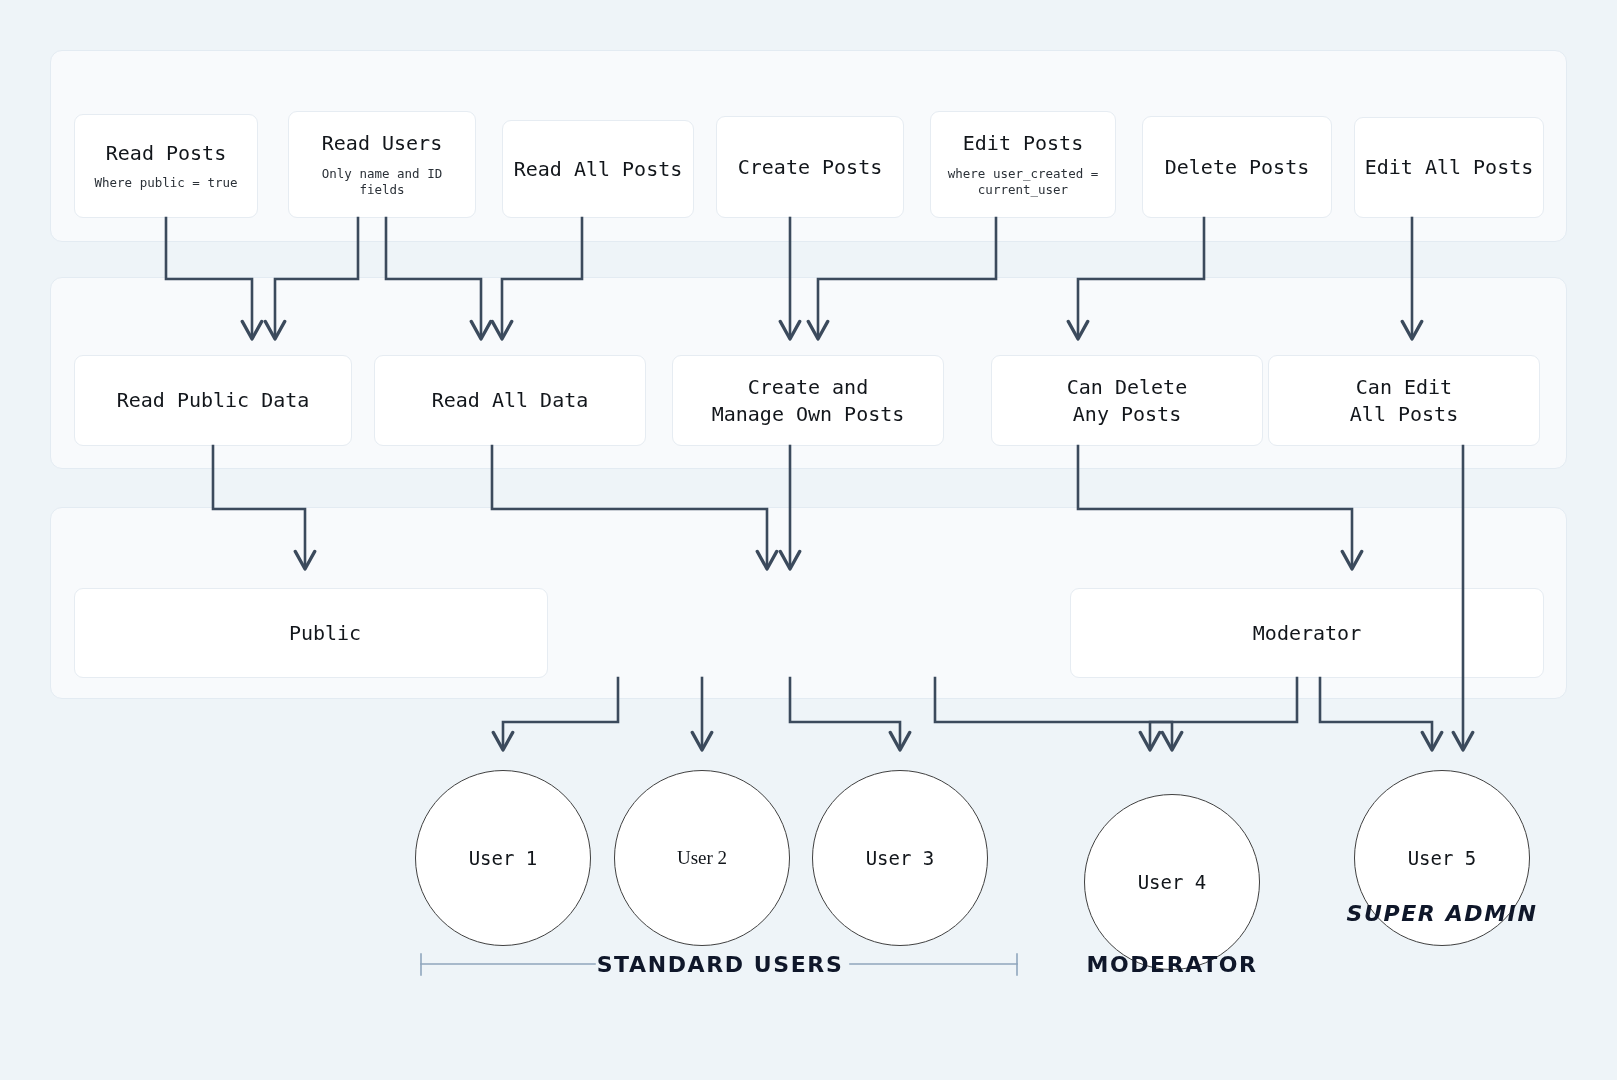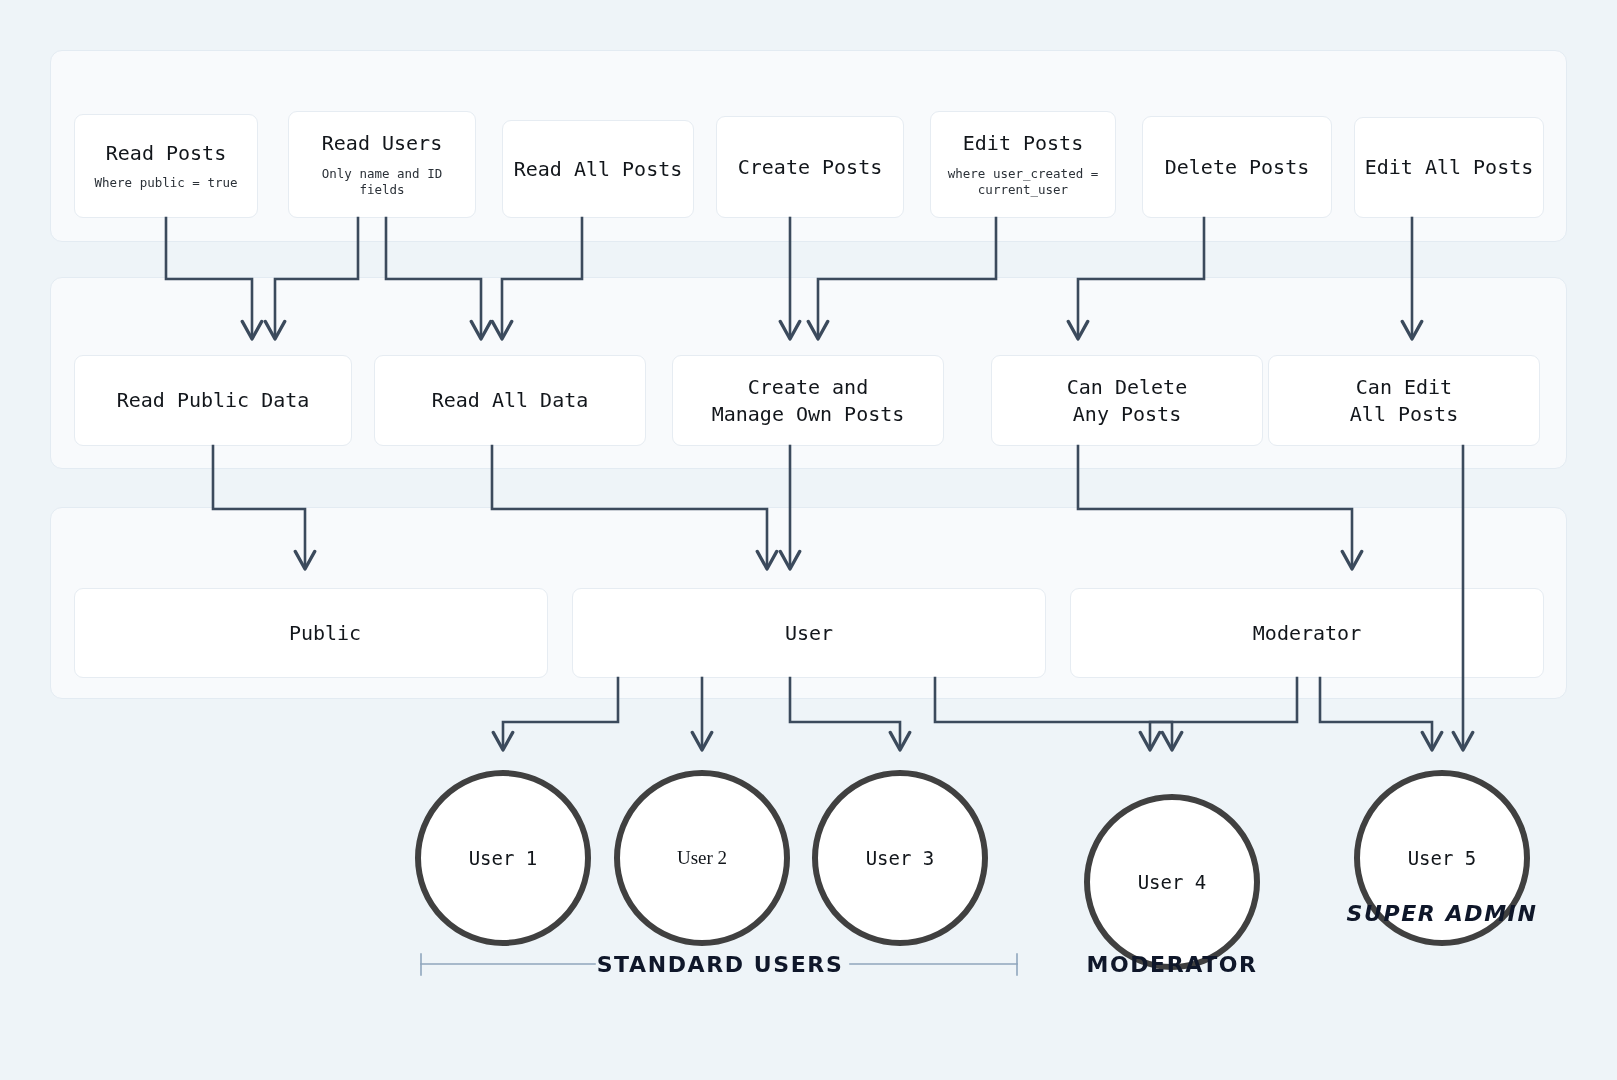--- a/index.html
+++ b/index.html
@@ -63,21 +63,21 @@
     margin-top: 9px;
     white-space: pre-line;
   }
 
   
   .user-circle {
     position: absolute;
     width: 176px; height: 176px;
     border-radius: 50%;
     background: #ffffff;
-    border: 6px solid #404040;
+    border: 1px solid #404040;
     display: flex; align-items: center; justify-content: center;
     z-index: 2;
     font-family: "DejaVu Sans Mono", monospace;
     font-size: 19px;
     color: #12161b;
   }
 
   
   .group-label {
     position: absolute;
@@ -205,23 +205,20 @@
 
   <div class="card" style="left:1268px; top:355px; width:272px; height:91px;">
     <span class="title">Can Edit
 All Posts</span>
   </div>
 
   <div class="card" style="left:74px; top:588px; width:474px; height:90px;padding-left:36px;">
     <span class="title">Public</span>
   </div>
 
-  <div class="card" style="left:572px; top:588px; width:474px; height:90px;">
-    <span class="title">User</span>
-  </div>
 
   <div class="card" style="left:1070px; top:588px; width:474px; height:90px;">
     <span class="title">Moderator</span>
   </div>
 
   <div class="user-circle" style="left:415px; top:770px;">
     <span>User 1</span>
   </div>
   <div class="user-circle" style="left:614px; top:770px;font-family:Liberation Serif, serif;">
     <span>User 2</span>

